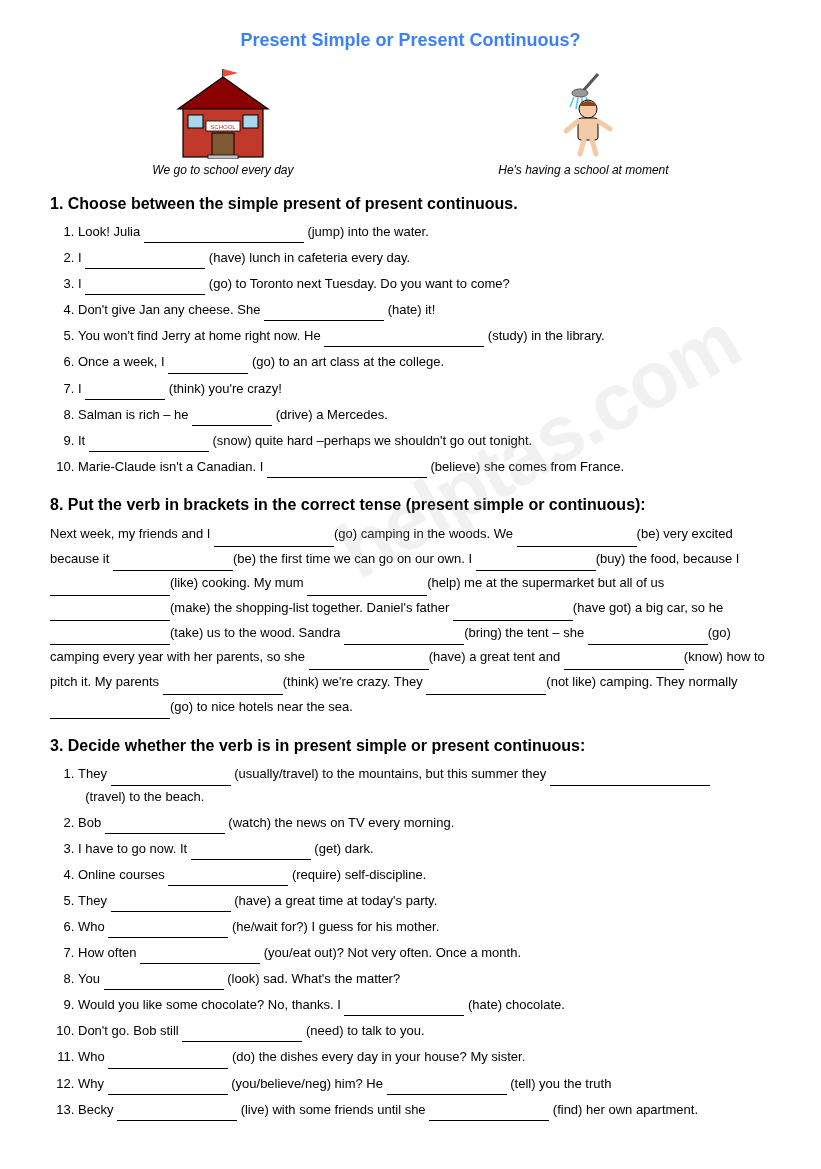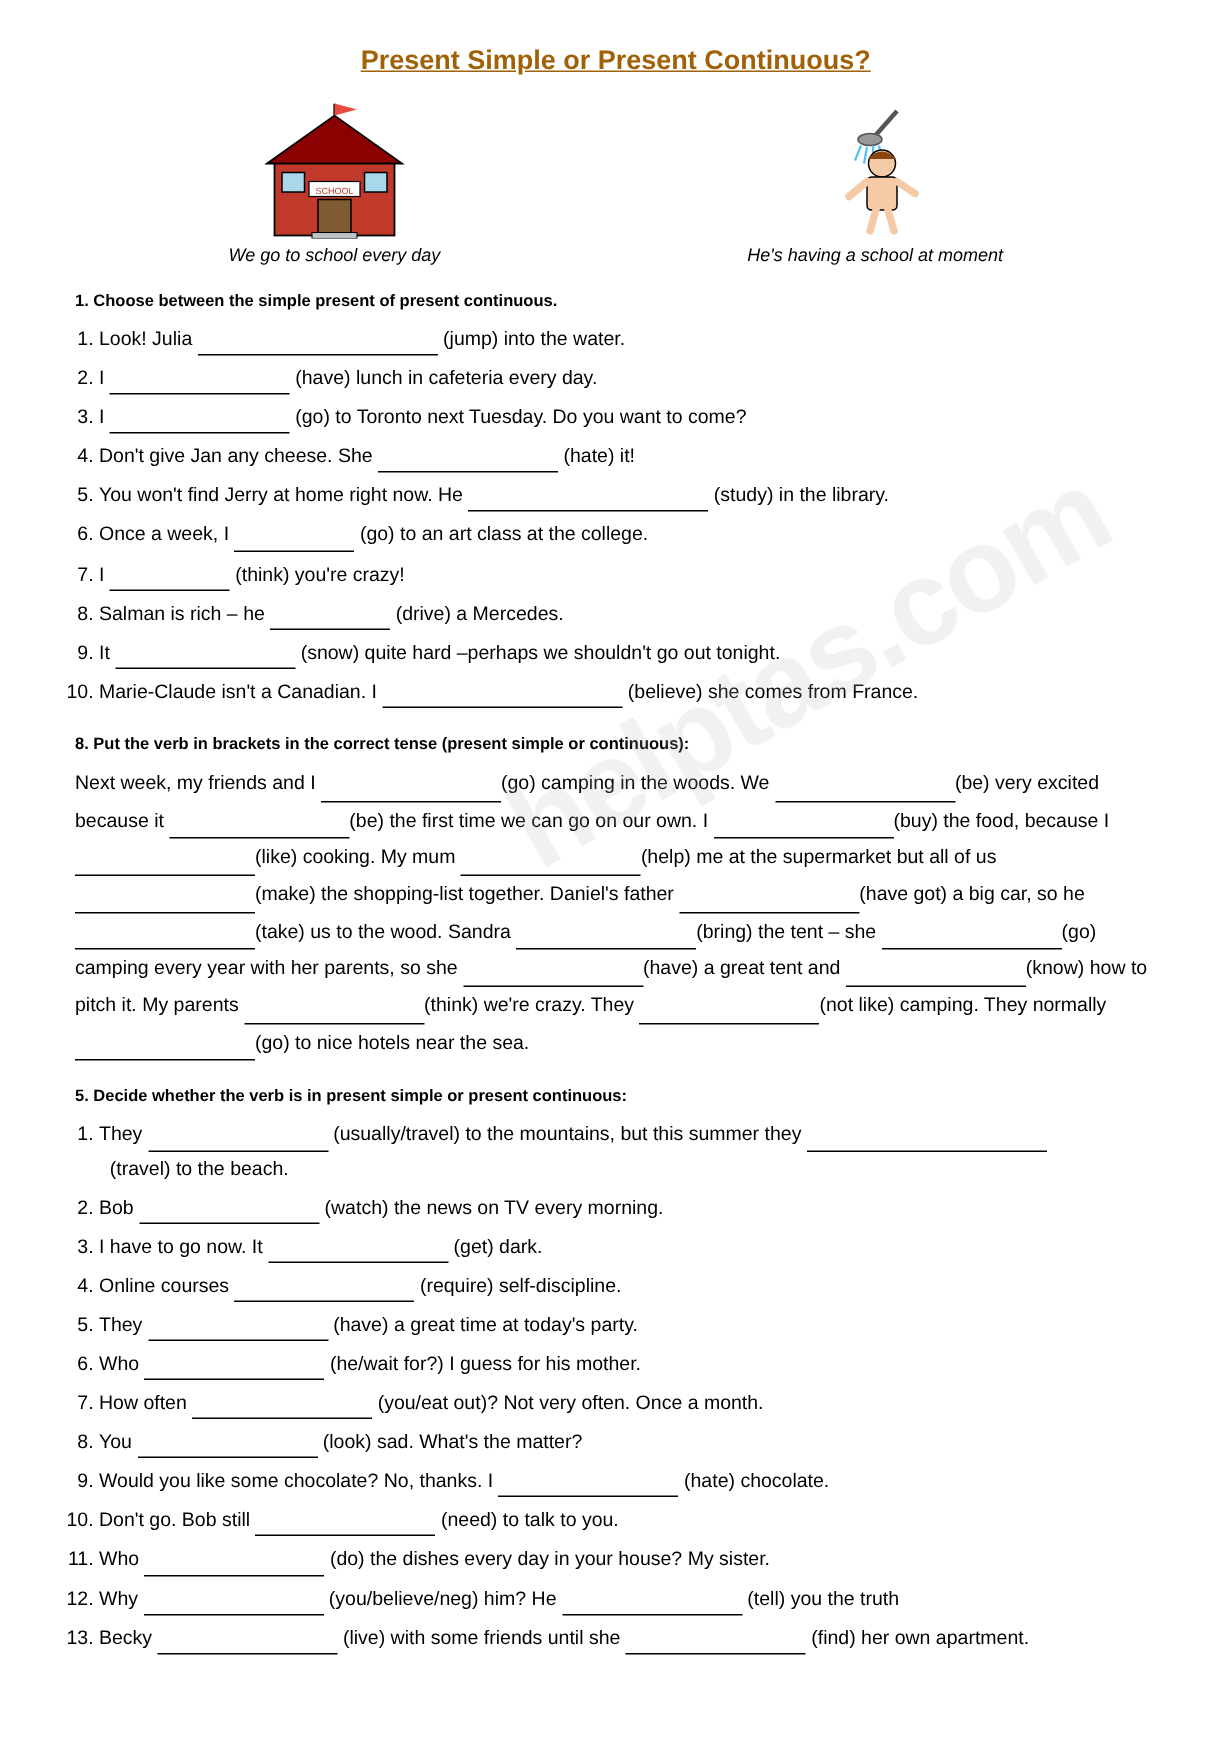--- a/index.html
+++ b/index.html
@@ -8,22 +8,21 @@
       font-family: Arial, sans-serif;
       font-size: 13px;
       color: #000;
       width: 821px;
       min-height: 1169px;
       padding: 30px 50px 30px 50px;
     }
     h1 {
       text-align: center;
       font-size: 18px;
-      color: #a16207;
-      text-decoration: underline;
+      color: #3b82f6;
       margin-bottom: 18px;
     }
     .images-row {
       display: flex;
       justify-content: space-around;
       align-items: flex-end;
       margin-bottom: 6px;
     }
     .image-box {
       display: flex;
@@ -39,21 +38,21 @@
     .school-img {
       width: 110px;
       height: 90px;
     }
     .shower-img {
       width: 90px;
       height: 90px;
     }
     .section-title {
       font-weight: bold;
-      font-size: 11px;
+      font-size: 16px;
       margin: 18px 0 8px 0;
     }
     .blank {
       display: inline-block;
       border-bottom: 1px solid #000;
       min-width: 120px;
       height: 14px;
       vertical-align: bottom;
     }
     .blank-sm {
@@ -81,21 +80,21 @@
       font-size: 80px;
       color: rgba(180,180,180,0.18);
       font-weight: bold;
       transform: rotate(-30deg);
       pointer-events: none;
       font-family: Arial Black, Arial, sans-serif;
       letter-spacing: -2px;
     }
     ol.sub-list {
       list-style: decimal;
-      margin-left: 16px;
+      margin-left: 28px;
     }
     ol.sub-list li {
       margin-bottom: 4px;
       line-height: 1.7;
     }
   </style>
 </head>
 <body>
 
 <div class="watermark">helptas.com</div>
@@ -167,21 +166,21 @@
   <li>Salman is rich – he <span class="blank-sm"></span> (drive) a Mercedes.</li>
   <li>It <span class="blank"></span> (snow) quite hard –perhaps we shouldn't go out tonight.</li>
   <li>Marie-Claude isn't a Canadian. I <span class="blank-lg"></span> (believe) she comes from France.</li>
 </ol>
 
 <div class="section-title">8. Put the verb in brackets in the correct tense (present simple or continuous):</div>
 <div class="paragraph-section">
   Next week, my friends and I <span class="blank"></span>(go) camping in the woods. We <span class="blank"></span>(be) very excited because it <span class="blank"></span>(be) the first time we can go on our own. I <span class="blank"></span>(buy) the food, because I <span class="blank"></span>(like) cooking. My mum <span class="blank"></span>(help) me at the supermarket but all of us <span class="blank"></span>(make) the shopping-list together. Daniel's father <span class="blank"></span>(have got) a big car, so he <span class="blank"></span>(take) us to the wood. Sandra <span class="blank"></span>(bring) the tent – she <span class="blank"></span>(go) camping every year with her parents, so she <span class="blank"></span>(have) a great tent and <span class="blank"></span>(know) how to pitch it. My parents <span class="blank"></span>(think) we're crazy. They <span class="blank"></span>(not like) camping. They normally <span class="blank"></span>(go) to nice hotels near the sea.
 </div>
 
-<div class="section-title">5. Decide whether the verb is in present simple or present continuous:</div>
+<div class="section-title">3. Decide whether the verb is in present simple or present continuous:</div>
 <ol class="sub-list">
   <li>They <span class="blank"></span> (usually/travel) to the mountains, but this summer they <span class="blank-lg"></span><br>&nbsp;&nbsp;(travel) to the beach.</li>
   <li>Bob <span class="blank"></span> (watch) the news on TV every morning.</li>
   <li>I have to go now. It <span class="blank"></span> (get) dark.</li>
   <li>Online courses <span class="blank"></span> (require) self-discipline.</li>
   <li>They <span class="blank"></span> (have) a great time at today's party.</li>
   <li>Who <span class="blank"></span> (he/wait for?) I guess for his mother.</li>
   <li>How often <span class="blank"></span> (you/eat out)? Not very often. Once a month.</li>
   <li>You <span class="blank"></span> (look) sad. What's the matter?</li>
   <li>Would you like some chocolate? No, thanks. I <span class="blank"></span> (hate) chocolate.</li>

